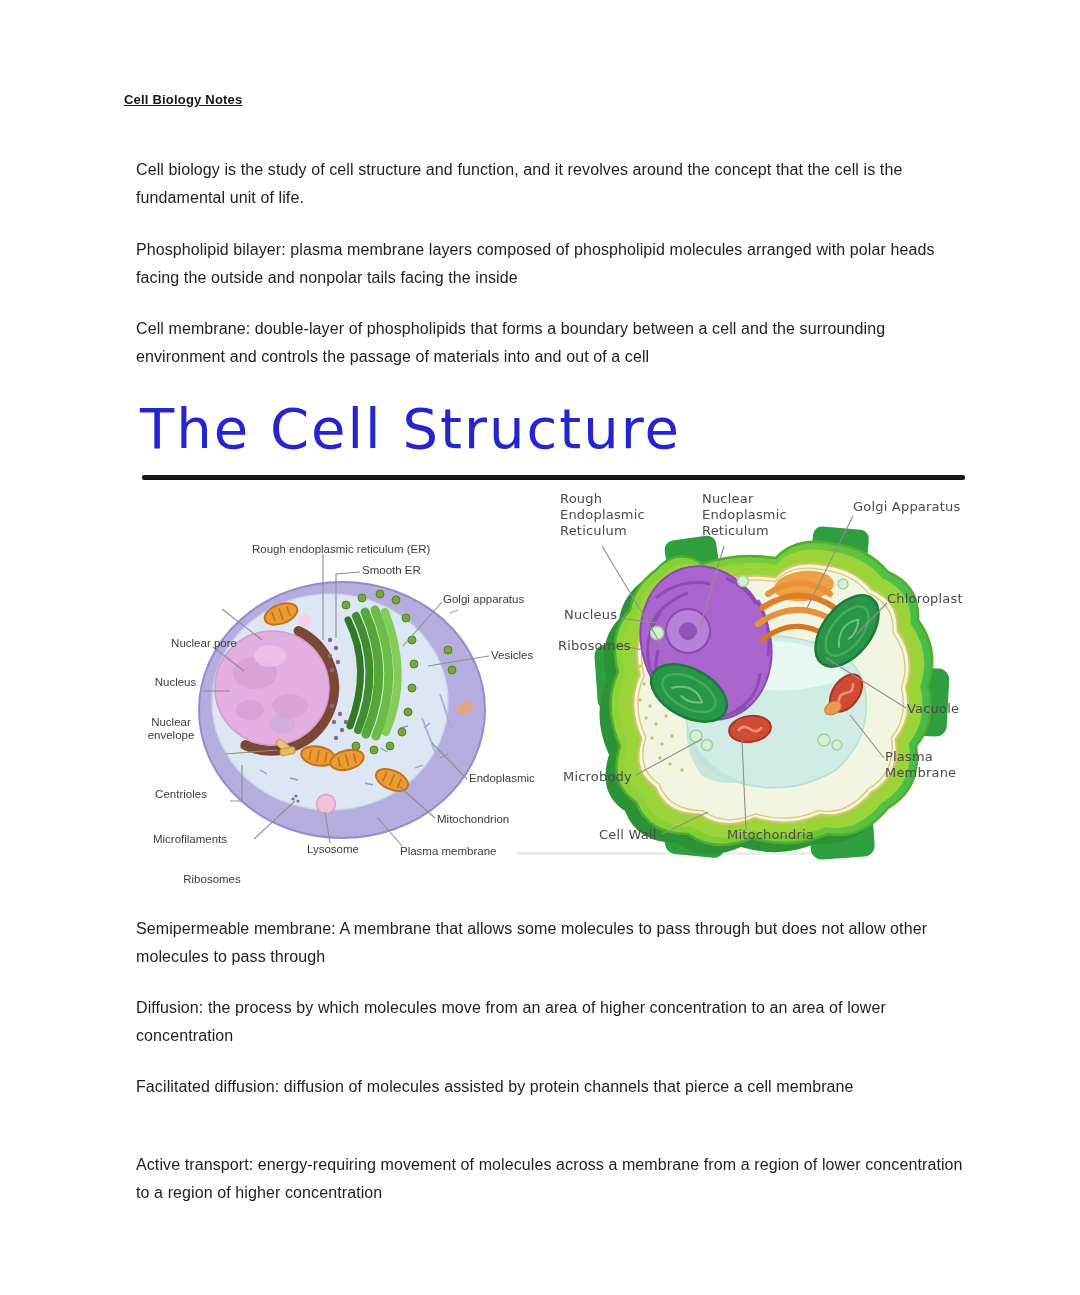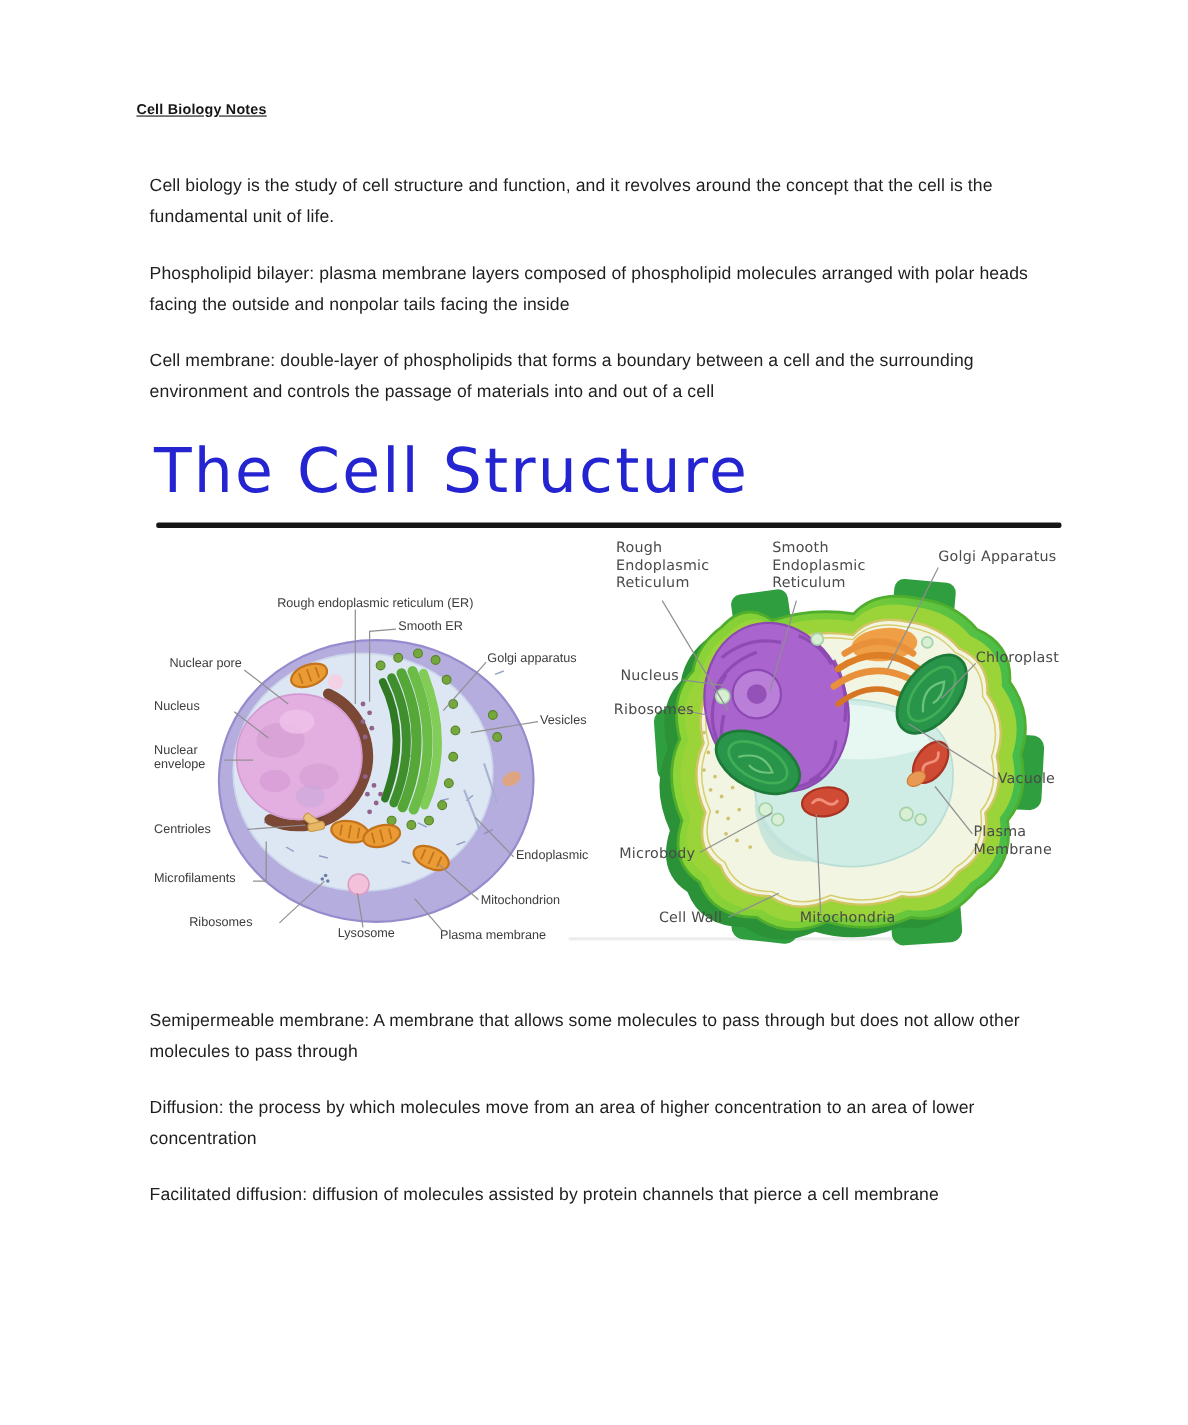--- a/index.html
+++ b/index.html
@@ -11,21 +11,21 @@
         color:#1e1e1e;letter-spacing:.1px;}
   .figure{position:absolute;left:140px;top:388px;width:826px;height:482px;}
   .fig-title{position:absolute;left:0;top:0;width:826px;text-align:left;
         font-family:"DejaVu Sans",sans-serif;font-weight:400;font-size:56px;line-height:82px;
         color:#2424d0;letter-spacing:2px;}
   .fig-underline{position:absolute;left:2px;top:87px;width:823px;height:5px;background:#161616;border-radius:2px;}
   .panel-title{position:absolute;left:55px;top:112px;width:345px;text-align:center;
         font-size:19px;font-weight:600;color:#1b1b1b;}
   .fig-svg{position:absolute;left:0;top:0;}
   .albl{position:absolute;font-size:11.5px;line-height:13px;color:#3c3c3c;font-weight:500;}
-  .albl.r{text-align:left;}
+  .albl.r{text-align:center;margin-top:40px;}
   .plbl{position:absolute;font-family:"DejaVu Sans",sans-serif;font-size:13px;line-height:16px;
         color:#4a4a4a;letter-spacing:.2px;}
   .nowrap{white-space:nowrap;}
 </style>
 </head>
 <body>
 
 <div class="page">
 
   <h1 class="doc-title">Cell Biology Notes</h1>
@@ -320,29 +320,30 @@
     <div class="albl r" style="left:0;top:288px;width:62px">Nuclear envelope</div>
     <div class="albl r" style="left:0;top:360px;width:82px">Centrioles</div>
     <div class="albl nowrap" style="left:329px;top:384px">Endoplasmic</div>
     <div class="albl r" style="left:0;top:405px;width:100px">Microfilaments</div>
     <div class="albl nowrap" style="left:297px;top:425px">Mitochondrion</div>
     <div class="albl r" style="left:32px;top:445px;width:80px">Ribosomes</div>
     <div class="albl nowrap" style="left:167px;top:455px">Lysosome</div>
     <div class="albl nowrap" style="left:260px;top:457px">Plasma membrane</div>
 
     <div class="plbl" style="left:420px;top:103px;width:100px">Rough Endoplasmic Reticulum</div>
-    <div class="plbl" style="left:562px;top:103px;width:105px">Smooth Endoplasmic Reticulum</div>
+    <div class="plbl" style="left:562px;top:103px;width:105px">Nuclear Endoplasmic Reticulum</div>
     <div class="plbl nowrap" style="left:713px;top:111px">Golgi Apparatus</div>
     <div class="plbl nowrap" style="left:747px;top:203px">Chloroplast</div>
     <div class="plbl nowrap" style="left:424px;top:219px">Nucleus</div>
     <div class="plbl nowrap" style="left:418px;top:250px">Ribosomes</div>
     <div class="plbl nowrap" style="left:767px;top:313px">Vacuole</div>
     <div class="plbl" style="left:745px;top:361px;width:92px">Plasma Membrane</div>
     <div class="plbl nowrap" style="left:423px;top:381px">Microbody</div>
     <div class="plbl nowrap" style="left:459px;top:439px">Cell Wall</div>
     <div class="plbl nowrap" style="left:587px;top:439px">Mitochondria</div>
   </div>
 
   <p class="body-text" style="top:903px">Semipermeable membrane: A membrane that allows some molecules to pass through but does not allow other molecules to pass through</p>
   <p class="body-text" style="top:982px">Diffusion: the process by which molecules move from an area of higher concentration to an area of lower concentration</p>
   <p class="body-text" style="top:1061px">Facilitated diffusion: diffusion of molecules assisted by protein channels that pierce a cell membrane</p>
+  <p class="body-text" style="top:1139px">Active transport: energy-requiring movement of molecules across a membrane from a region of lower concentration to a region of higher concentration</p>
 
 </div>
 
 </body></html>

